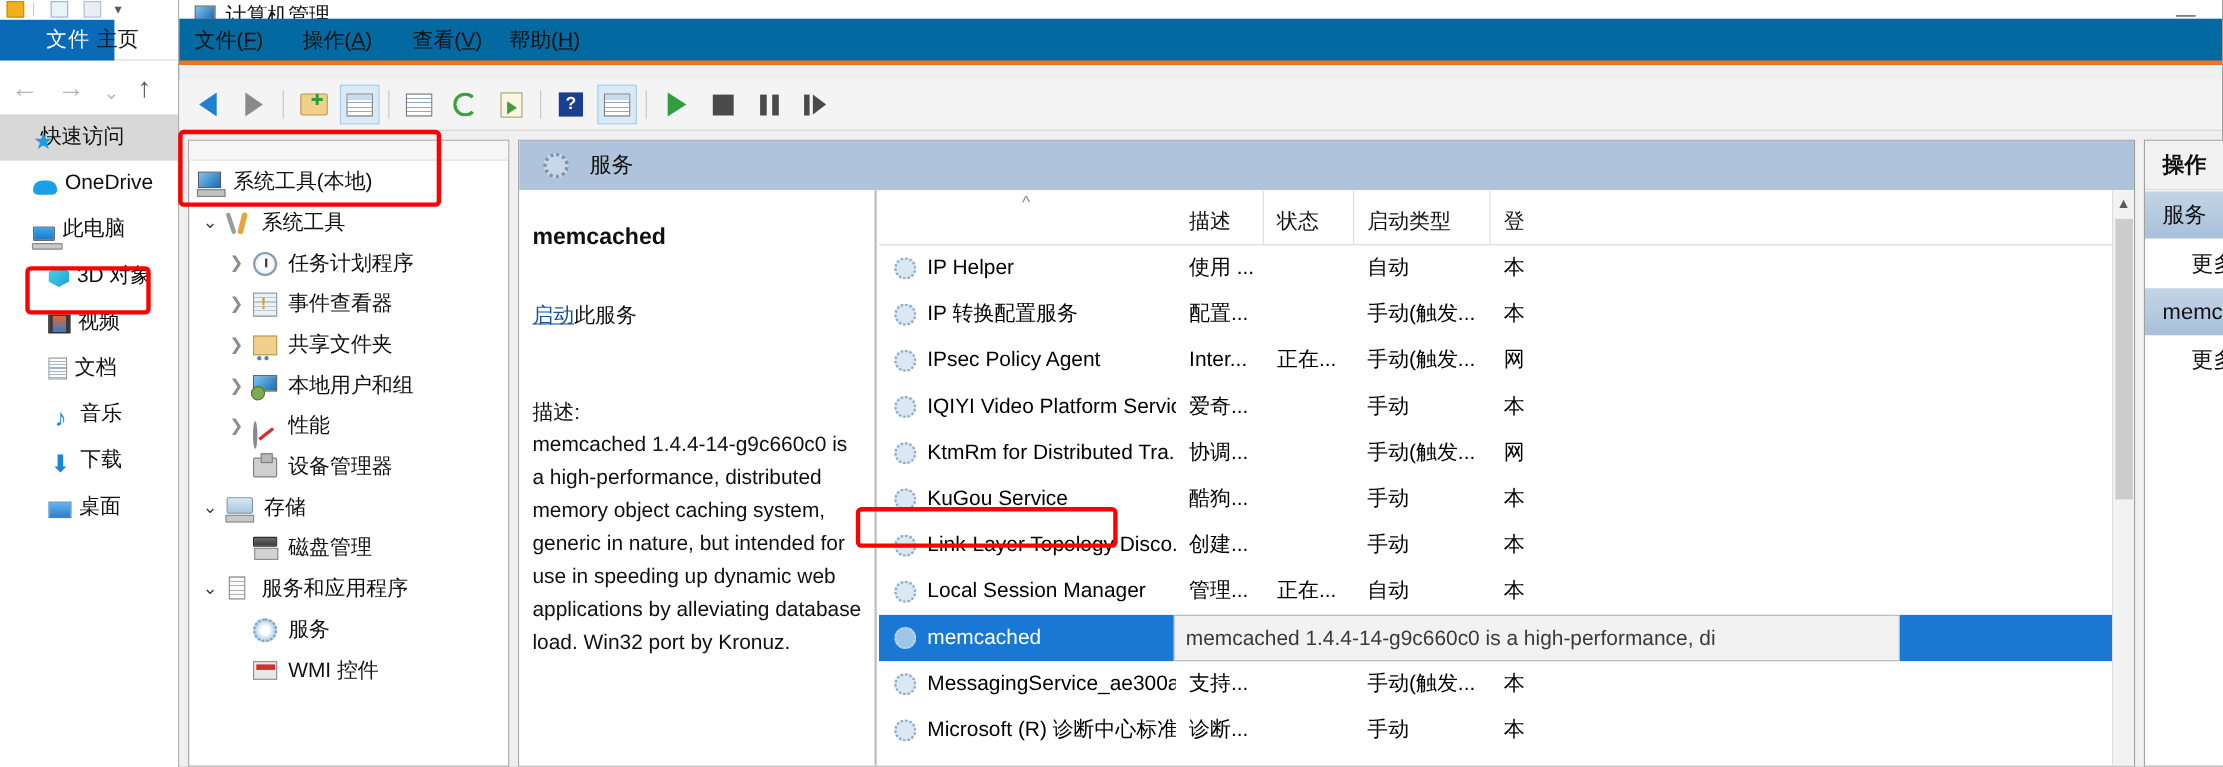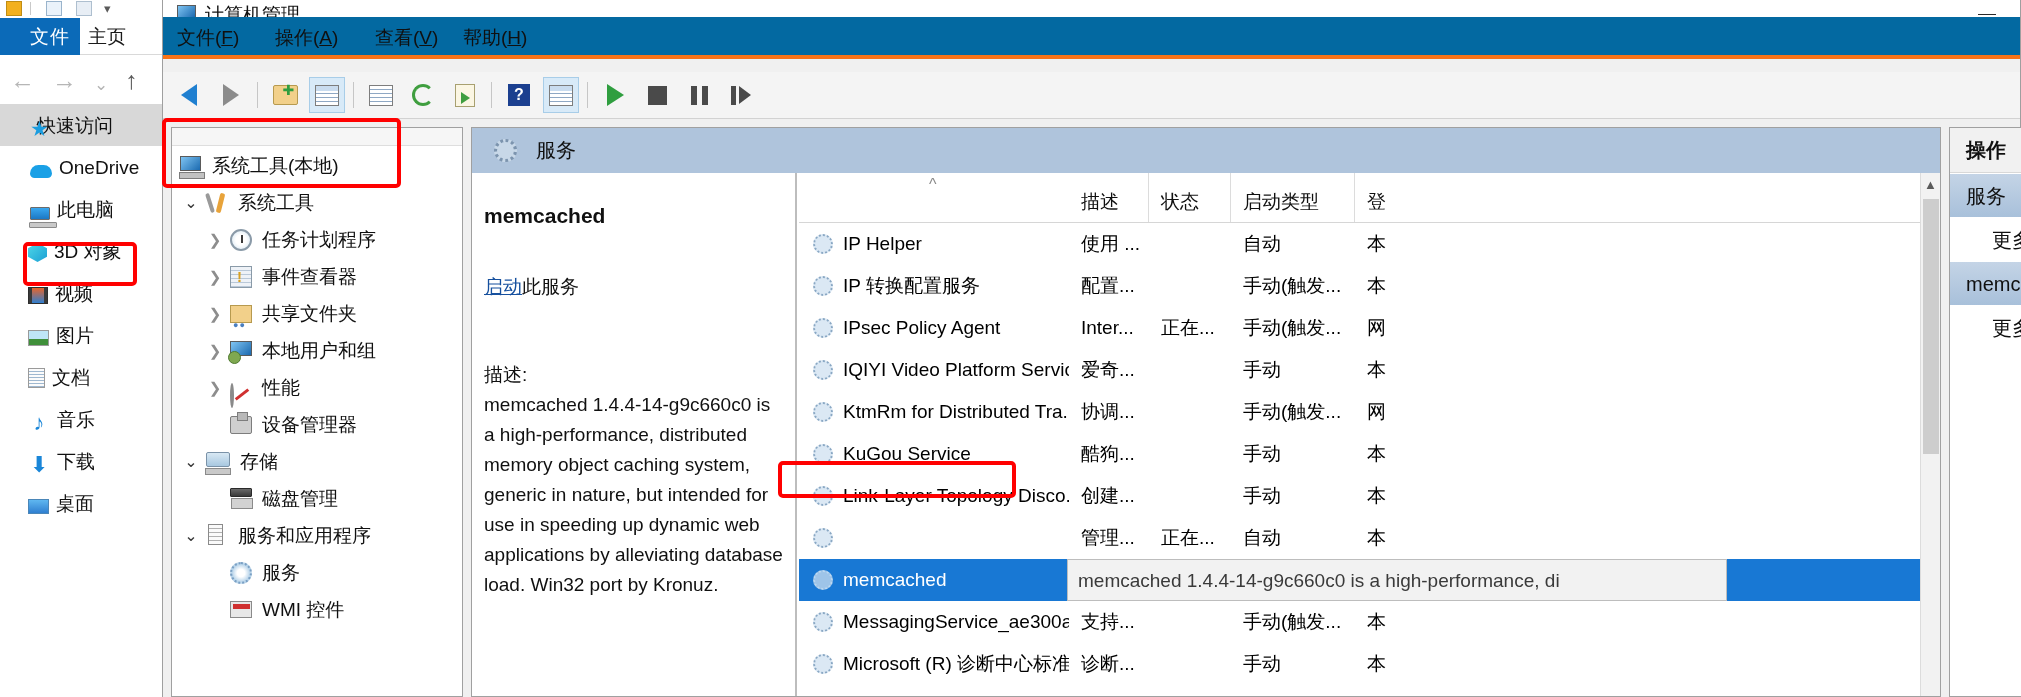--- a/index.html
+++ b/index.html
@@ -22,21 +22,21 @@
     background: #ffffff;
   }
   .exp-tb-icon {
     position: absolute; top: 1px; width: 16px; height: 15px;
   }
   #exp-ribbon-tabs {
     position: absolute; left: 0; top: 18px; width: 170px; height: 37px;
     background: #ffffff; border-bottom: 1px solid #d9d9d9;
   }
   #tab-file {
-    position: absolute; left: 0; top: 0; width: 80px; height: 37px;
+    position: absolute; left: 0; top: 0; width: 104px; height: 37px;
     background: #0b6ab8; color: #ffffff;
     font-size: 19px; line-height: 37px; text-align: center;
     letter-spacing: 1px;
     padding-left: 20px;
   }
   #tab-home {
     position: absolute; left: 88px; top: 0; height: 37px;
     color: #1a1a1a; font-size: 19px; line-height: 37px;
   }
   #exp-navbar {
@@ -54,21 +54,21 @@
 
   #exp-tree {
     position: absolute; left: 0; top: 104px; width: 170px; height: 587px;
     background: #ffffff; font-size: 19px; color: #101010;
   }
   .exp-item {
     position: relative; height: 42px; line-height: 42px;
     white-space: nowrap; padding-left: 30px;
   }
   .exp-item.selected { background: #d8d8d8; }
-  .exp-item.indent1 { padding-left: 28px; }
+  .exp-item.indent1 { padding-left: 44px; }
   .exp-ico {
     display: inline-block; width: 22px; height: 22px;
     vertical-align: -5px; margin-right: 7px; position: relative;
   }
   .exp-label { vertical-align: middle; }
 
   
   .ic-star {
     width: 0; height: 0; background: none;
     color: #1a9de0; font-size: 21px; line-height: 22px; text-align: center;
@@ -522,23 +522,20 @@
       <div class="exp-item">
         <span class="exp-ico ic-pc"></span><span class="exp-label">此电脑</span>
       </div>
       <div class="exp-item indent1">
         <span class="exp-ico ic-3d"></span><span class="exp-label">3D 对象</span>
       </div>
       <div class="exp-item indent1">
         <span class="exp-ico ic-video"></span><span class="exp-label">视频</span>
       </div>
       <div class="exp-item indent1">
-        <span class="exp-ico ic-pic"></span><span class="exp-label">图片</span>
-      </div>
-      <div class="exp-item indent1">
         <span class="exp-ico ic-doc"></span><span class="exp-label">文档</span>
       </div>
       <div class="exp-item indent1">
         <span class="exp-ico ic-music">♪</span><span class="exp-label">音乐</span>
       </div>
       <div class="exp-item indent1">
         <span class="exp-ico ic-dl">⬇</span><span class="exp-label">下载</span>
       </div>
       <div class="exp-item indent1">
         <span class="exp-ico ic-desktop"></span><span class="exp-label">桌面</span>
@@ -778,20 +775,21 @@
               <span class="srow-ico"></span>
               <span class="scell name" style="left:0;width:270px;">Link-Layer Topology Disco...</span>
               <span class="scell" style="left:270px;width:80px;">创建...</span>
               <span class="scell" style="left:350px;width:82px;"></span>
               <span class="scell" style="left:432px;width:124px;">手动</span>
               <span class="scell" style="left:556px;width:60px;">本</span>
             </div>
 
             <div class="srow">
               <span class="srow-ico"></span>
+              <span class="scell name" style="left:0;width:270px;">Local Session Manager</span>
               <span class="scell" style="left:270px;width:80px;">管理...</span>
               <span class="scell" style="left:350px;width:82px;">正在...</span>
               <span class="scell" style="left:432px;width:124px;">自动</span>
               <span class="scell" style="left:556px;width:60px;">本</span>
             </div>
 
             <div class="srow sel">
               <span class="srow-ico"></span>
               <span class="scell name" style="left:0;width:270px;">memcached</span>
               <div id="sel-tooltip" style="left:268px;top:0;width:660px;">memcached 1.4.4-14-g9c660c0 is a high-performance, di</div>

